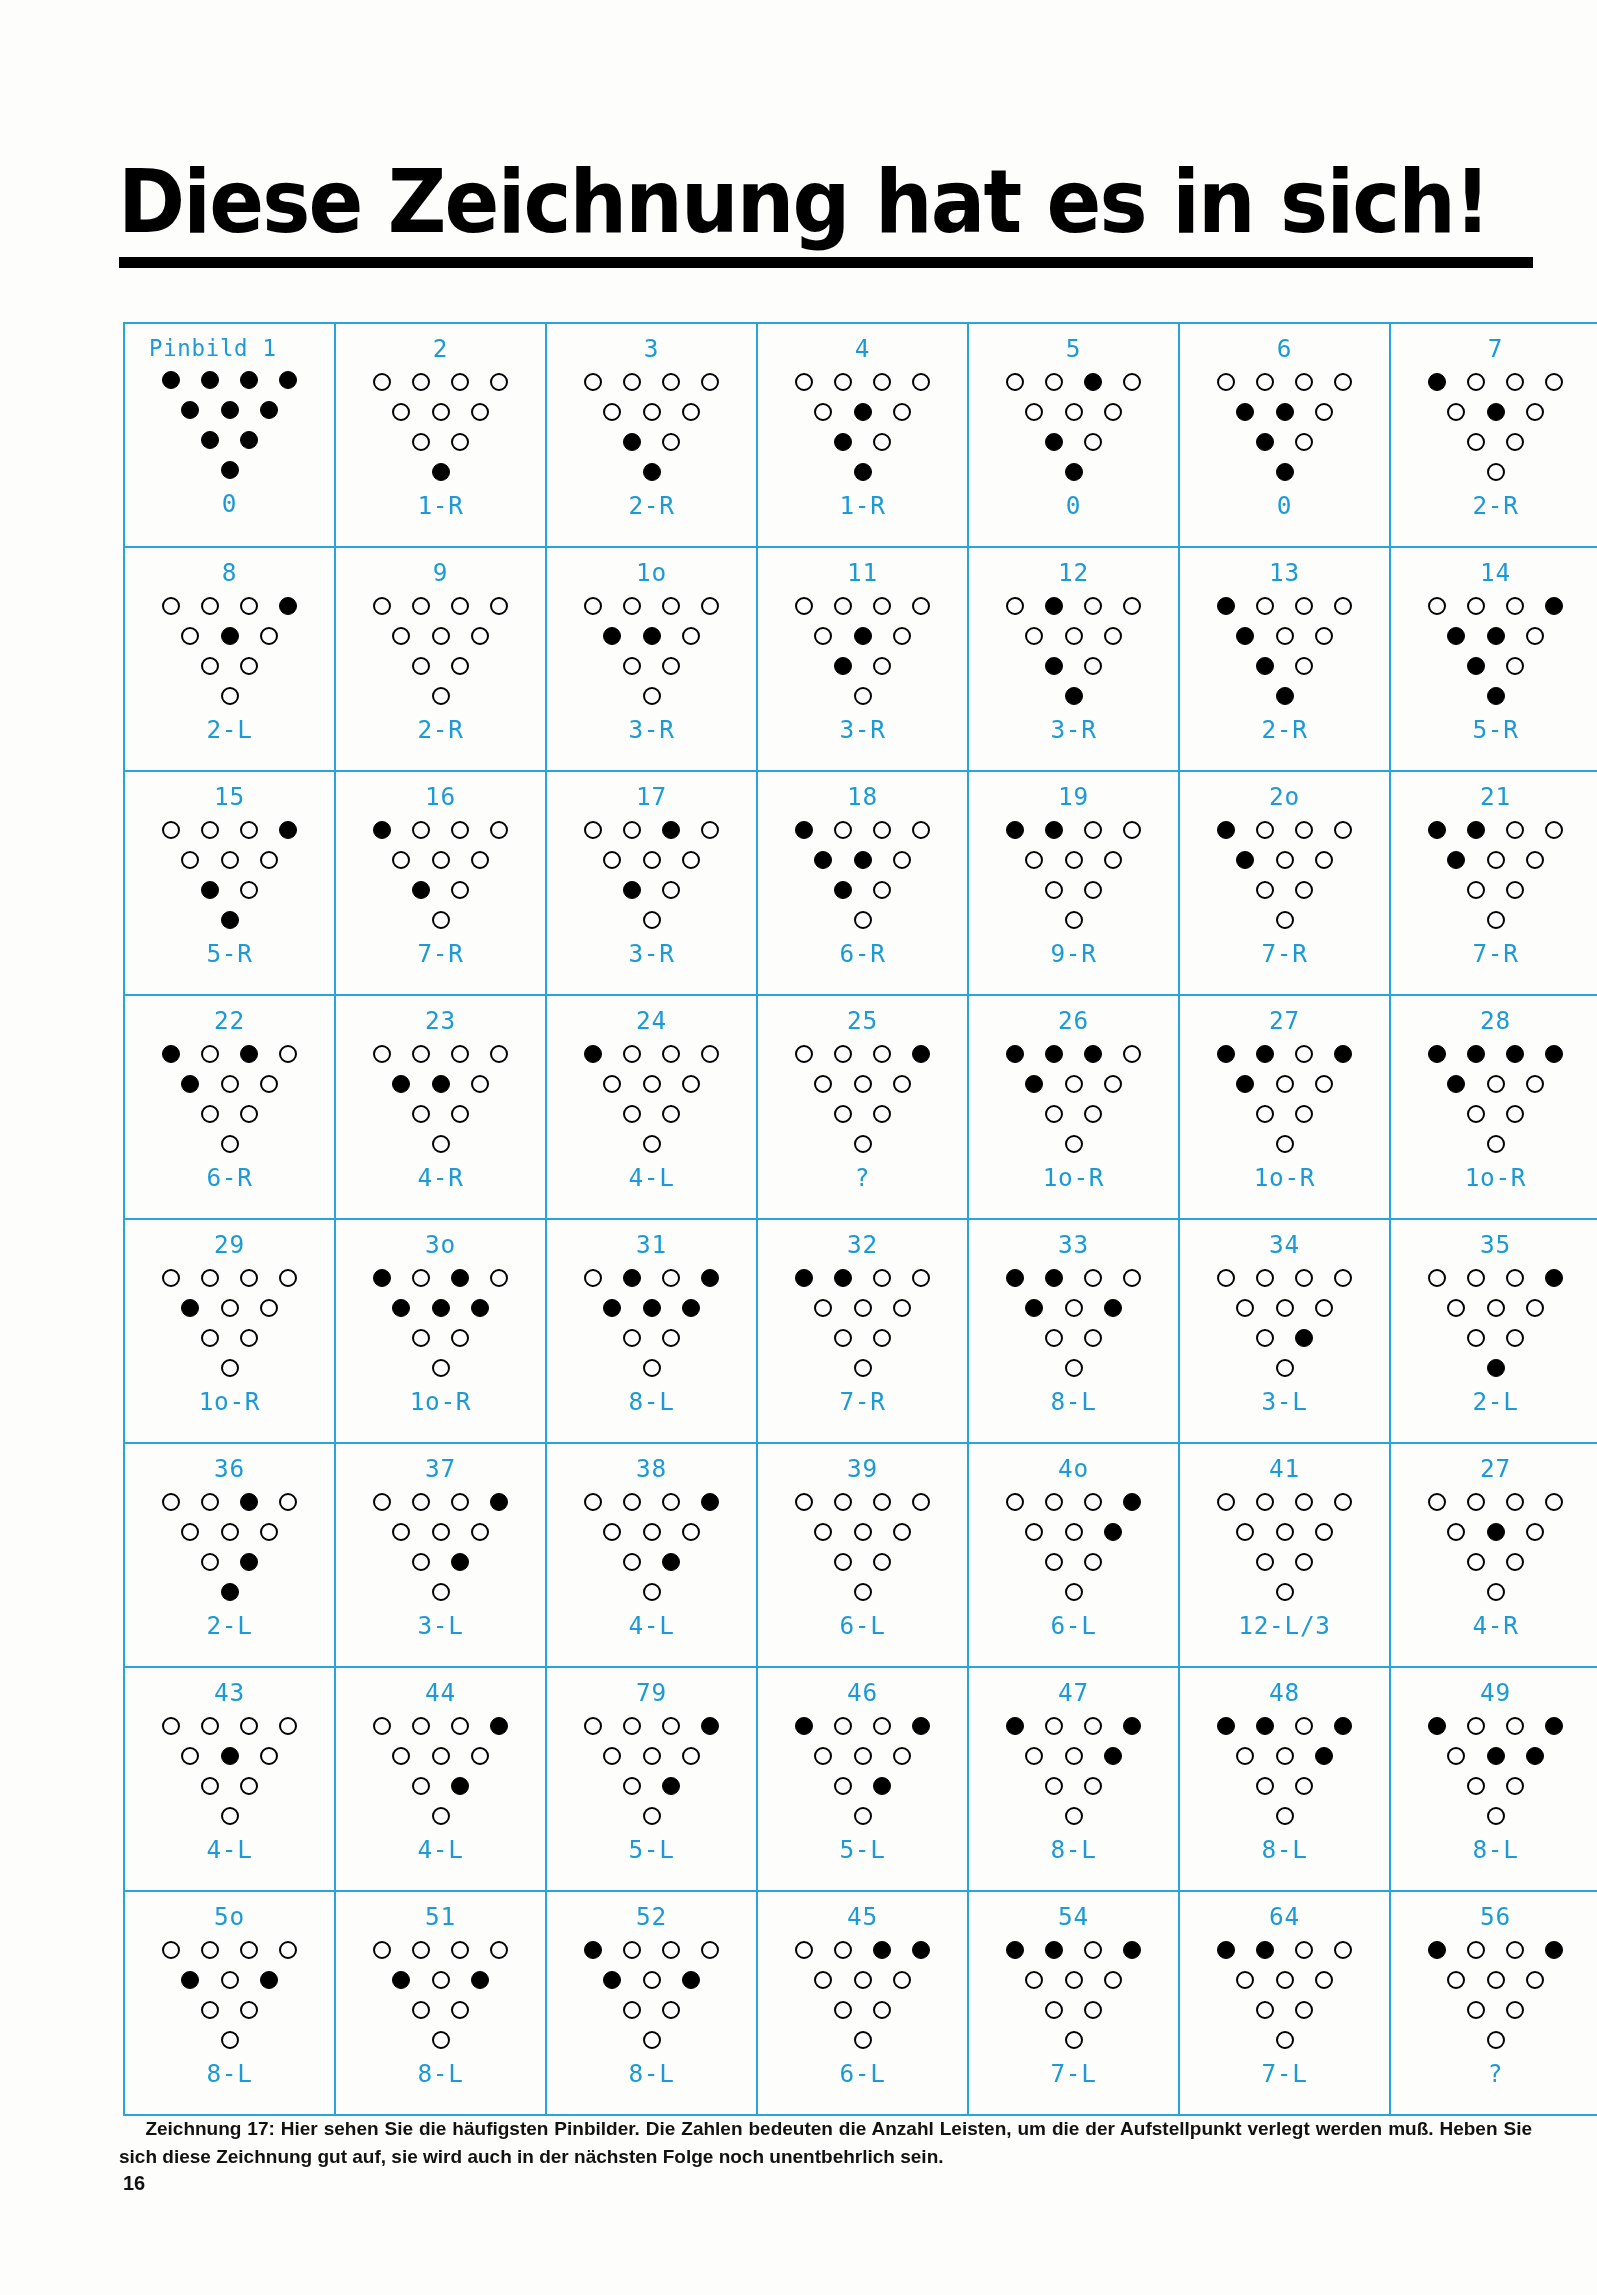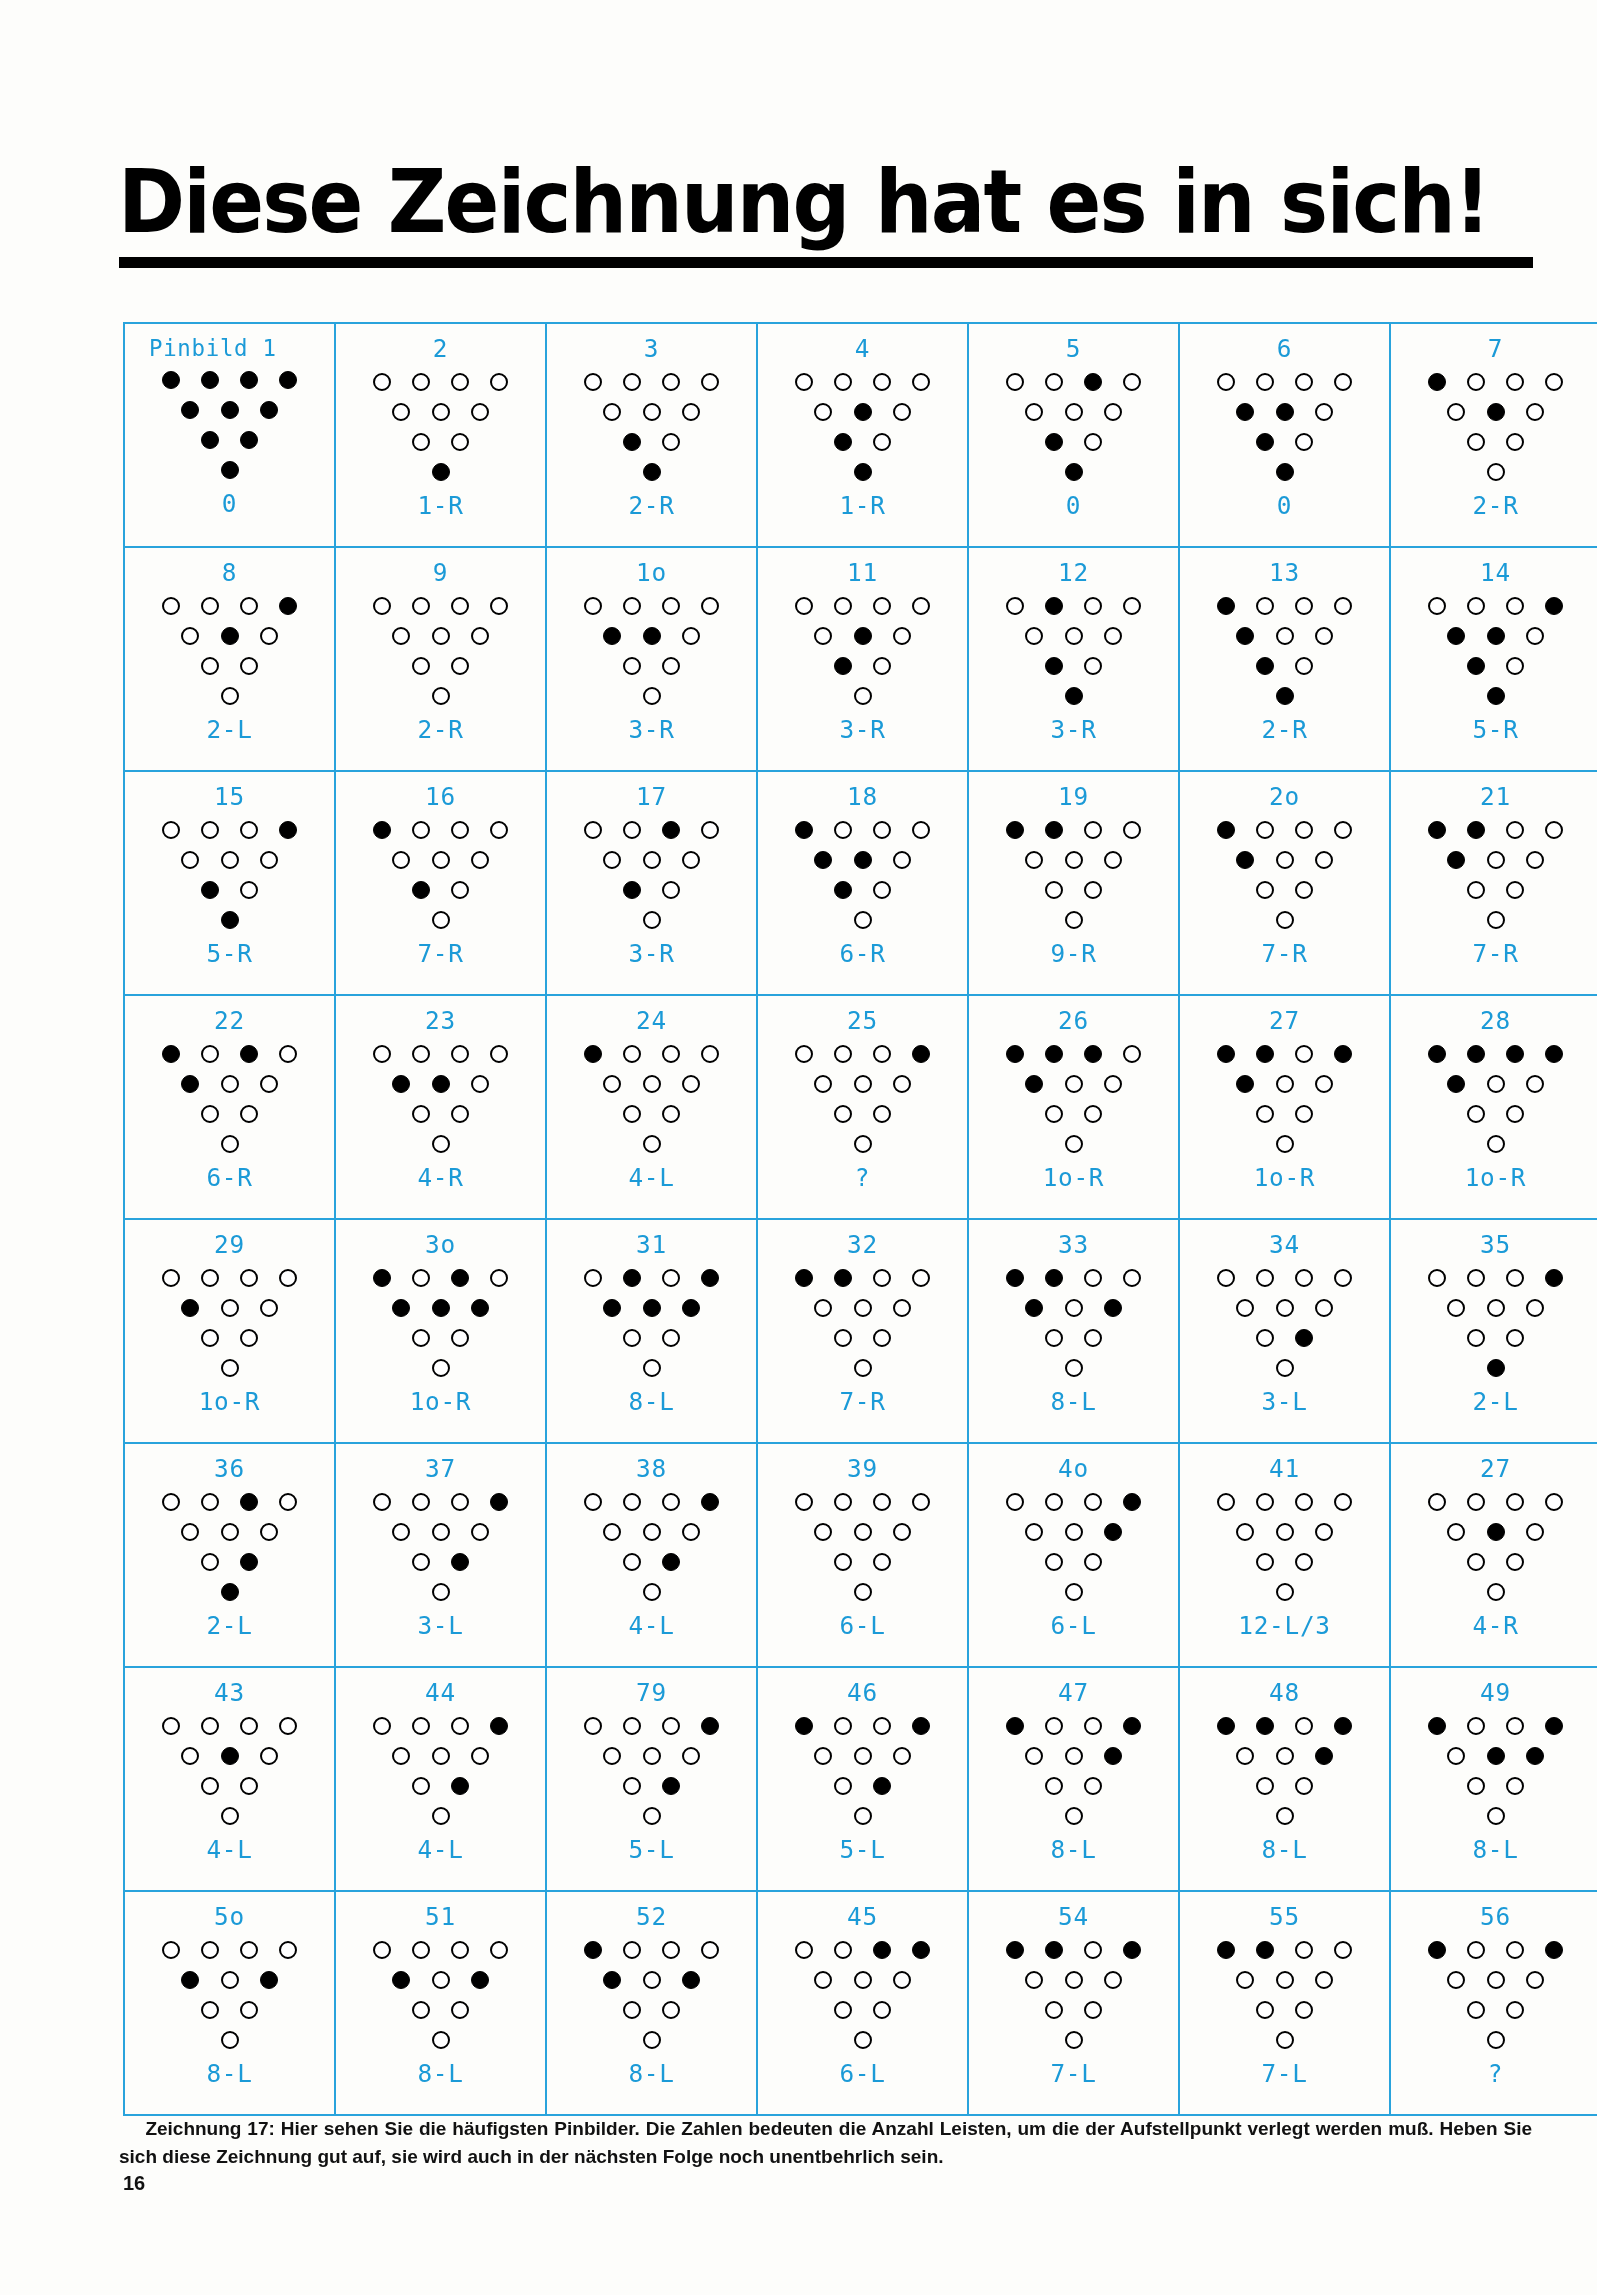--- a/index.html
+++ b/index.html
@@ -1563,21 +1563,21 @@
                 </div>
                 <div class="pinrow">
                   <span class="pin off"></span>
                 </div>
               </div>
               <div class="cell-val">7-L</div>
             </div>
           </td>
           <td>
             <div class="cell">
-              <div class="cell-num">55</div>
+              <div class="cell-num">64</div>
               <div class="pins">
                 <div class="pinrow">
                   <span class="pin on"></span>
                   <span class="pin on"></span>
                   <span class="pin off"></span>
                   <span class="pin off"></span>
                 </div>
                 <div class="pinrow">
                   <span class="pin off"></span>
                   <span class="pin off"></span>

